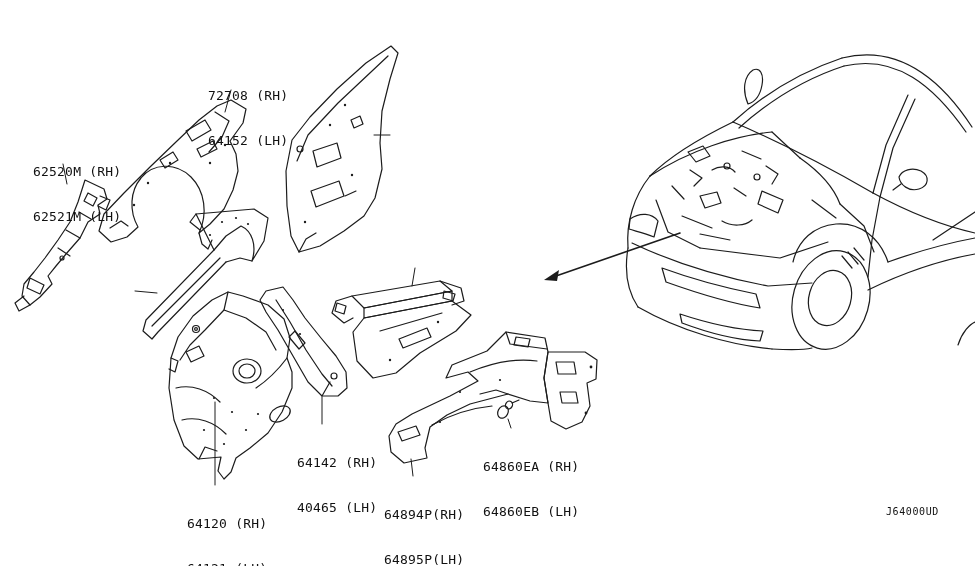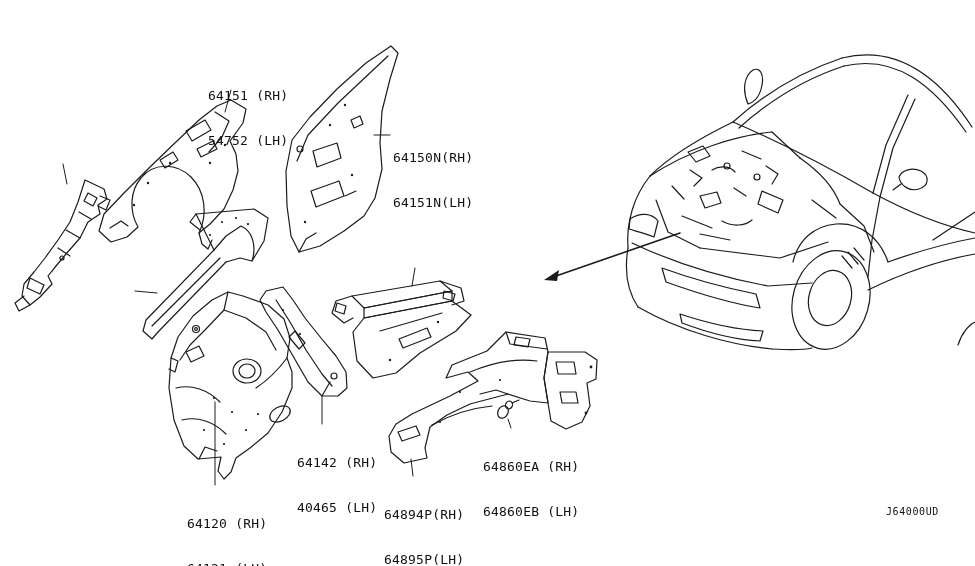--- a/index.html
+++ b/index.html
@@ -248,30 +248,30 @@
         <path d="M415,268 L412,286"></path>
         <path d="M135,291 L157,293"></path>
         <path d="M322,397 L322,424"></path>
         <path d="M215,402 L215,485"></path>
         <path d="M411,459 L413,476"></path>
         <path d="M508,419 L511,428"></path>
       </g>
     </g>
   </svg>
 
+  <div class="plabel" style="left:33px; top:134px">
+    <div>62520M (RH)</div>
+    <div>62521M (LH)</div>
+  </div>
 
   <div class="plabel" style="left:208px; top:58px">
-    <div>64151 (RH)</div>
-    <div>54752 (LH)</div>
-  </div>
-
-  <div class="plabel" style="left:393px; top:120px">
-    <div>64150N(RH)</div>
-    <div>64151N(LH)</div>
-  </div>
+    <div>72708 (RH)</div>
+    <div>64152 (LH)</div>
+  </div>
+
 
 
 
   <div class="plabel" style="left:297px; top:425px">
     <div>64142 (RH)</div>
     <div>40465 (LH)</div>
   </div>
 
   <div class="plabel" style="left:187px; top:486px">
     <div>64120 (RH)</div>

